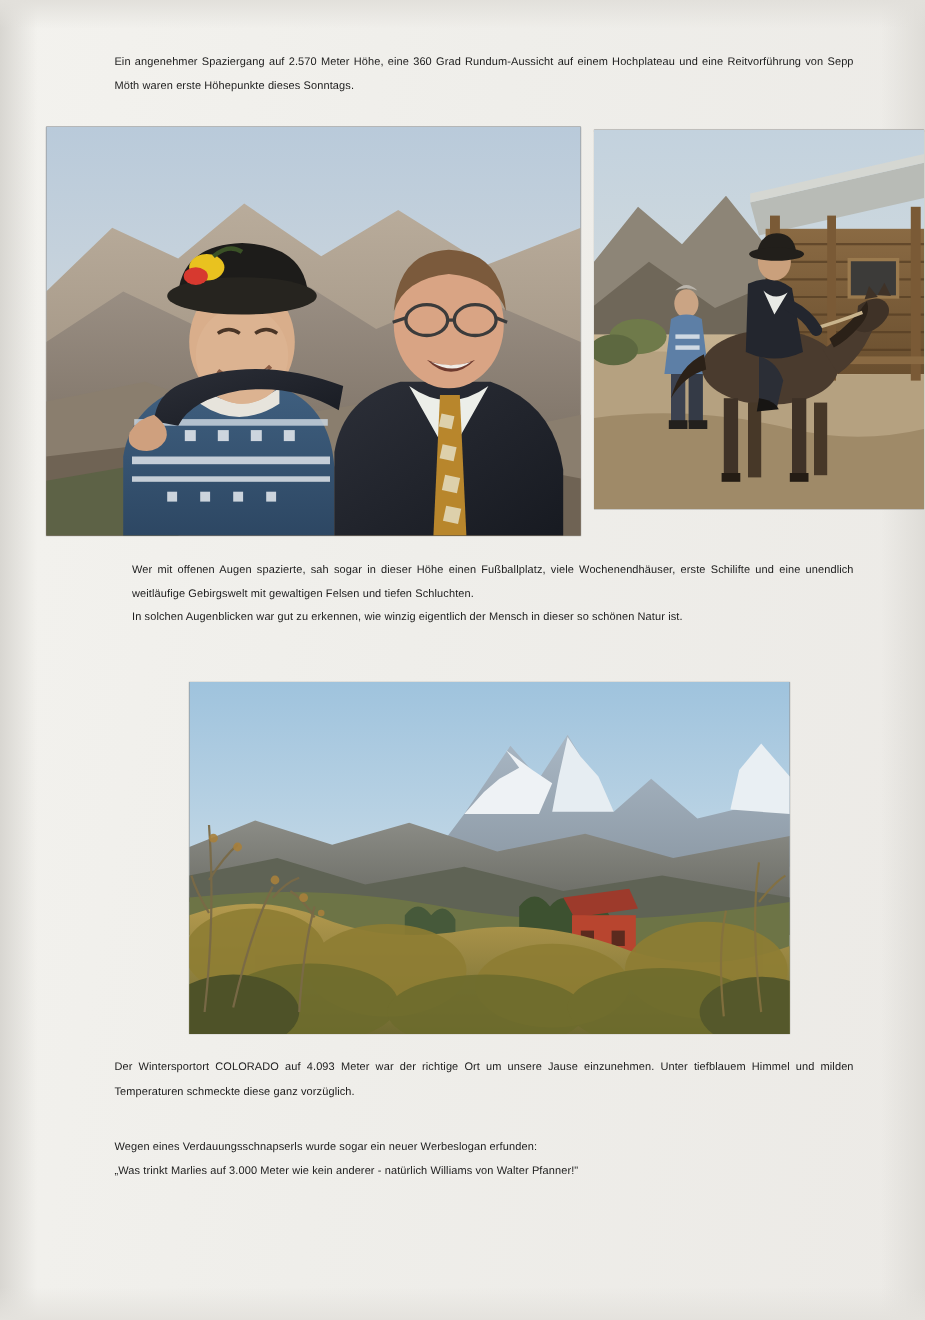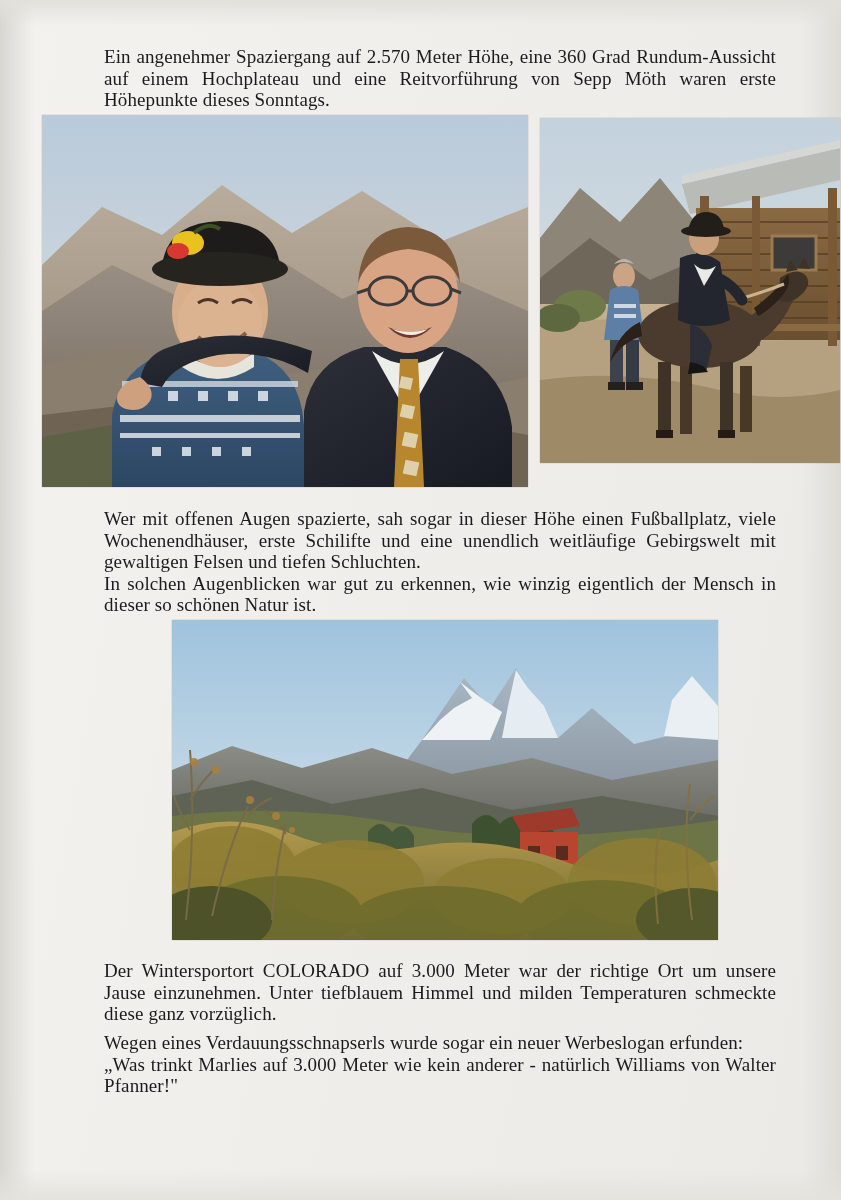--- a/index.html
+++ b/index.html
@@ -46,26 +46,25 @@
   .paper-shade-bottom {
     position: absolute;
     bottom: 0; left: 0;
     width: 841px; height: 30px;
     background: linear-gradient(to top, #e4e2dd 0%, rgba(239,238,234,0) 100%);
     pointer-events: none;
   }
 
   .text-block {
     position: absolute;
-    font-size: 19px;
+    font-size: 10px;
     line-height: 21.5px;
     color: #1b1b1b;
     text-align: justify;
     letter-spacing: 0.1px;
-    font-family: Liberation Serif, serif;
   }
   .text-block p {
     margin: 0;
   }
 
   
   #para-intro   { left: 104px; top: 46px;  width: 672px; }
   #para-middle  { left: 104px; top: 508px; width: 672px; }
   #para-colorado{ left: 104px; top: 960px; width: 672px; }
   #para-slogan  { left: 104px; top: 1032px; width: 672px; }
@@ -318,21 +317,21 @@
         <ellipse cx="166" cy="113" rx="25" ry="6" fill="#221f1b"></ellipse>
 
         <path d="M178,160 q16,8 24,22" stroke="#23262e" stroke-width="11" fill="none" stroke-linecap="round"></path>
 
         <path d="M150,244 q14,2 18,10 l-20,2 Z" fill="#171513"></path>
       </g>
     </svg>
   </div>
 
   <div class="text-block" id="para-middle">
-    <p style="white-space: pre-line;">Wer mit offenen Augen spazierte, sah sogar in dieser Höhe einen Fußballplatz, viele Wochenendhäuser, erste Schilifte und eine unendlich weitläufige Gebirgswelt mit gewaltigen Felsen und tiefen Schluchten.
+    <p style="white-space: pre-line; margin-left: 16px;">Wer mit offenen Augen spazierte, sah sogar in dieser Höhe einen Fußballplatz, viele Wochenendhäuser, erste Schilifte und eine unendlich weitläufige Gebirgswelt mit gewaltigen Felsen und tiefen Schluchten.
 In solchen Augenblicken war gut zu erkennen, wie winzig eigentlich der Mensch in dieser so schönen Natur ist.</p>
   </div>
 
   <div class="photo" id="photo-landscape">
     <svg viewBox="0 0 546 320" preserveAspectRatio="none">
       <defs>
         <linearGradient id="skyC" x1="0" y1="0" x2="0" y2="1">
           <stop offset="0%" stop-color="#9fc3dd"></stop>
           <stop offset="55%" stop-color="#c3d8e6"></stop>
           <stop offset="100%" stop-color="#dbe5e8"></stop>
@@ -410,21 +409,21 @@
 
       <g stroke="#85713f" stroke-width="2" fill="none" opacity="0.9">
         <path d="M520,300 q-10,-80 -2,-136"></path>
         <path d="M518,200 q14,-18 24,-24"></path>
         <path d="M486,304 q-6,-60 2,-96"></path>
       </g>
     </svg>
   </div>
 
   <div class="text-block" id="para-colorado">
-    <p>Der Wintersportort COLORADO auf 3.000 Meter war der richtige Ort um unsere Jause einzunehmen. Unter tiefblauem Himmel und milden Temperaturen schmeckte diese ganz vorzüglich.</p>
+    <p>Der Wintersportort COLORADO auf 4.093 Meter war der richtige Ort um unsere Jause einzunehmen. Unter tiefblauem Himmel und milden Temperaturen schmeckte diese ganz vorzüglich.</p>
   </div>
 
   <div class="text-block" id="para-slogan">
     <p style="white-space: pre-line;">Wegen eines Verdauungsschnapserls wurde sogar ein neuer Werbeslogan erfunden:
 „Was trinkt Marlies auf 3.000 Meter wie kein anderer - natürlich Williams von Walter Pfanner!"</p>
   </div>
 
 </div>
 
 </body></html>

